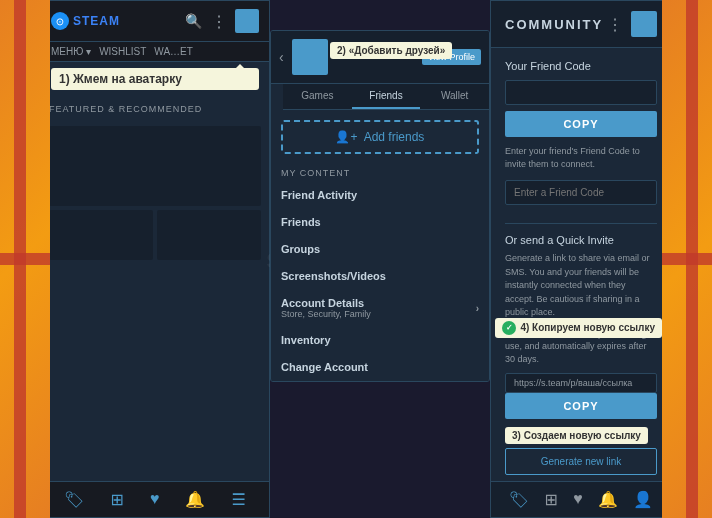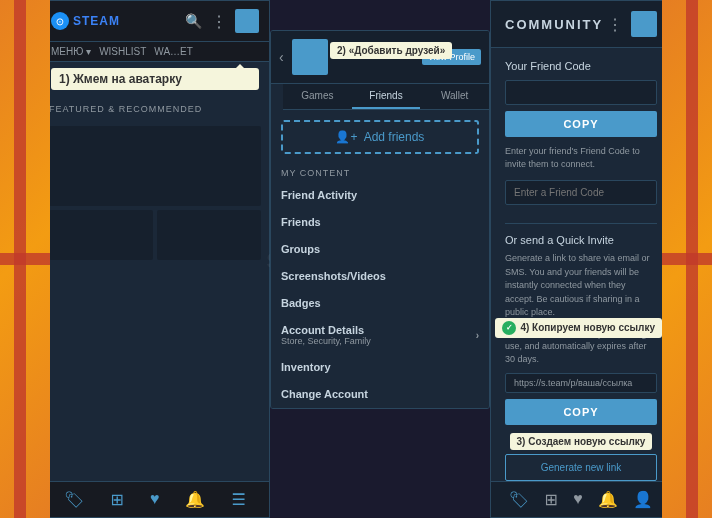--- a/index.html
+++ b/index.html
@@ -484,21 +484,20 @@
       line-height: 1.4;
       margin-bottom: 8px;
     }
 
     .link-url {
       color: #8f98a0;
       font-size: 9px;
       background: #16202d;
       padding: 4px 8px;
       border-radius: 2px;
-      margin-bottom: 6px;
       border: 1px solid #2a475e;
     }
 
     .copy-btn-blue {
       width: 100%;
       background: #4a9aca;
       color: white;
       border: none;
       padding: 7px;
       font-size: 11px;
@@ -636,21 +635,20 @@
       </div>
       <button class="add-friends-btn">
         <span>👤+</span>
         <span>Add friends</span>
       </button>
       <div class="my-content-label">MY CONTENT</div>
       <div class="friend-menu-item">Friend Activity</div>
       <div class="friend-menu-item">Friends</div>
       <div class="friend-menu-item">Groups</div>
       <div class="friend-menu-item">Screenshots/Videos</div>
-      <div class="friend-menu-item">Badges</div>
       <div class="friend-menu-item with-arrow">
         <div>
           <div>Account Details</div>
           <div class="sub-text">Store, Security, Family</div>
         </div>
         <span class="arrow">›</span>
       </div>
       <div class="friend-menu-item">Inventory</div>
       <div class="friend-menu-item">Change Account</div>
     </div>
@@ -687,21 +685,21 @@
         <div style="position:absolute; right: -5px; top: -10px; background:#f5f5dc; color:#333; font-size:10px; padding:3px 7px; border-radius:3px; font-weight:bold; white-space:nowrap; z-index:10; display:flex; align-items:center; gap:4px;">
           <span class="check-icon">✓</span>
           <span>4) Копируем новую ссылку</span>
         </div>
       </div>
 
       <div class="link-url">https://s.team/p/ваша/ссылка</div>
       <button class="copy-btn-blue">COPY</button>
 
       
-      <div style="text-align:center; margin-bottom:4px;">
+      <div style="text-align:left; margin-bottom:4px;">
         <span style="background:#f5f5dc; color:#333; font-size:10px; padding:3px 7px; border-radius:3px; font-weight:bold; white-space:nowrap; display:inline-block;">3) Создаем новую ссылку</span>
       </div>
 
       <button class="generate-link-btn">Generate new link</button>
     </div>
 
     <div class="community-bottom-nav">
       <span class="bottom-icon active">🏷</span>
       <span class="bottom-icon">⊞</span>
       <span class="bottom-icon">♥</span>

